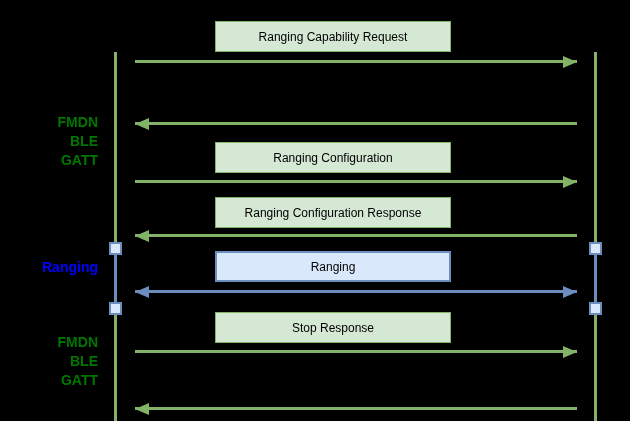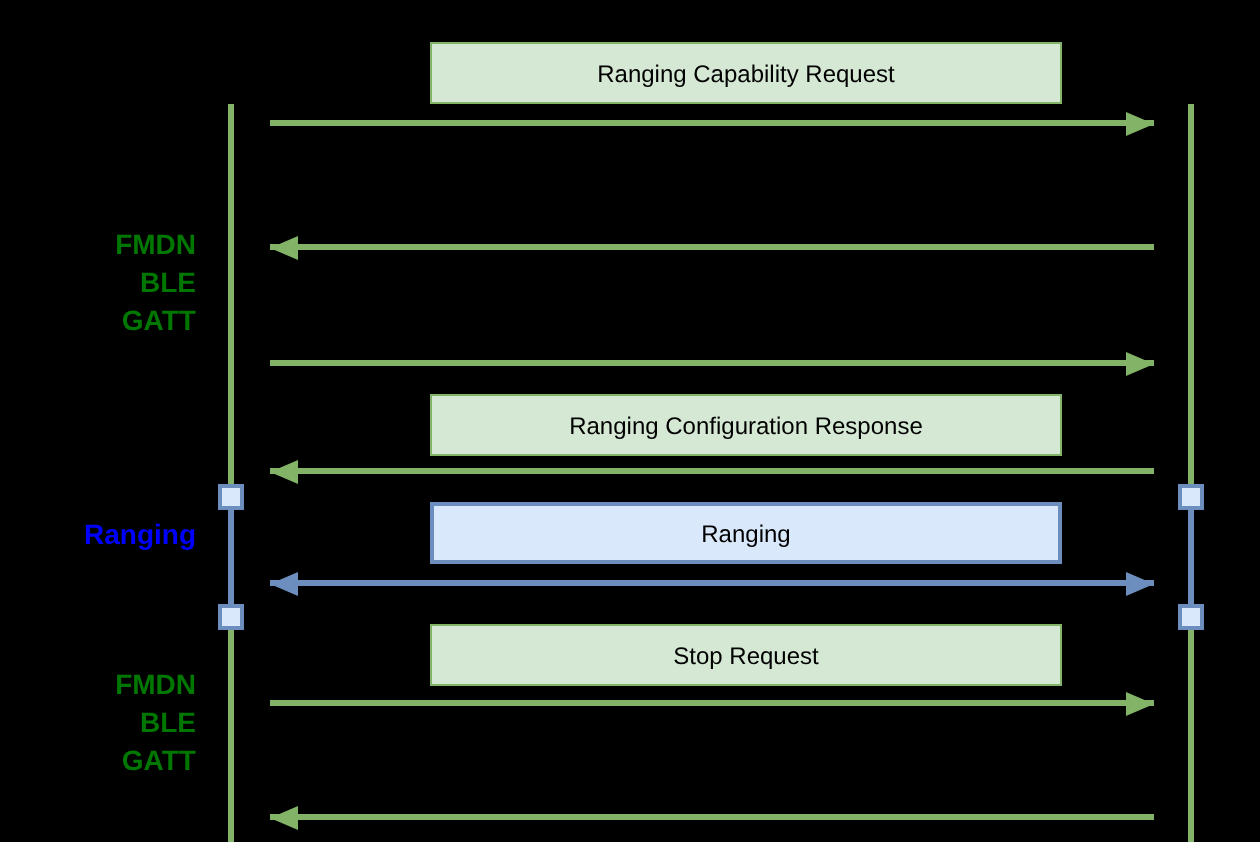--- a/index.html
+++ b/index.html
@@ -31,21 +31,21 @@
   
   .phase{
     position:absolute;left:8px;width:90px;
     text-align:right;font-weight:bold;font-size:14px;line-height:19px;
   }
   .phase.green-label{color:var(--green-label,#007700);}
   .phase.blue-label{color:var(--blue-label,#0000ff);}
   .phase span{display:block;}
   
   .box{
-    position:absolute;left:215px;width:316px;height:31px;
+    position:absolute;left:215px;width:236px;height:31px;
     box-sizing:border-box;
     display:flex;align-items:center;justify-content:center;
     font-size:12px;color:var(--message-text,#000);
   }
   .box.green-box{
     background:var(--green-fill,#d5e8d4);
     border:1.5px solid var(--green-stroke,#82b366);
   }
   .box.blue-box{
     background:var(--blue-fill,#dae8fc);
@@ -101,32 +101,35 @@
     <span>GATT</span>
   </div>
 
   <div class="box green-box" style="top:21px">
     <span>Ranging Capability Request</span>
   </div>
   <div class="arrow green dir-right" style="top:60px"></div>
 
   <div class="arrow green dir-left" style="top:122px"></div>
 
+  <div class="box green-box" style="top:142px">
+    <span>Ranging Configuration</span>
+  </div>
   <div class="arrow green dir-right" style="top:180px"></div>
 
   <div class="box green-box" style="top:197px">
     <span>Ranging Configuration Response</span>
   </div>
   <div class="arrow green dir-left" style="top:234px"></div>
 
   <div class="box blue-box" style="top:251px">
     <span>Ranging</span>
   </div>
   <div class="arrow blue dir-both" style="top:290px"></div>
 
   <div class="box green-box" style="top:312px">
-    <span>Stop Request</span>
+    <span>Stop Response</span>
   </div>
   <div class="arrow green dir-right" style="top:350px"></div>
 
   <div class="arrow green dir-left" style="top:407px"></div>
 
 </div>
 
 </body></html>

